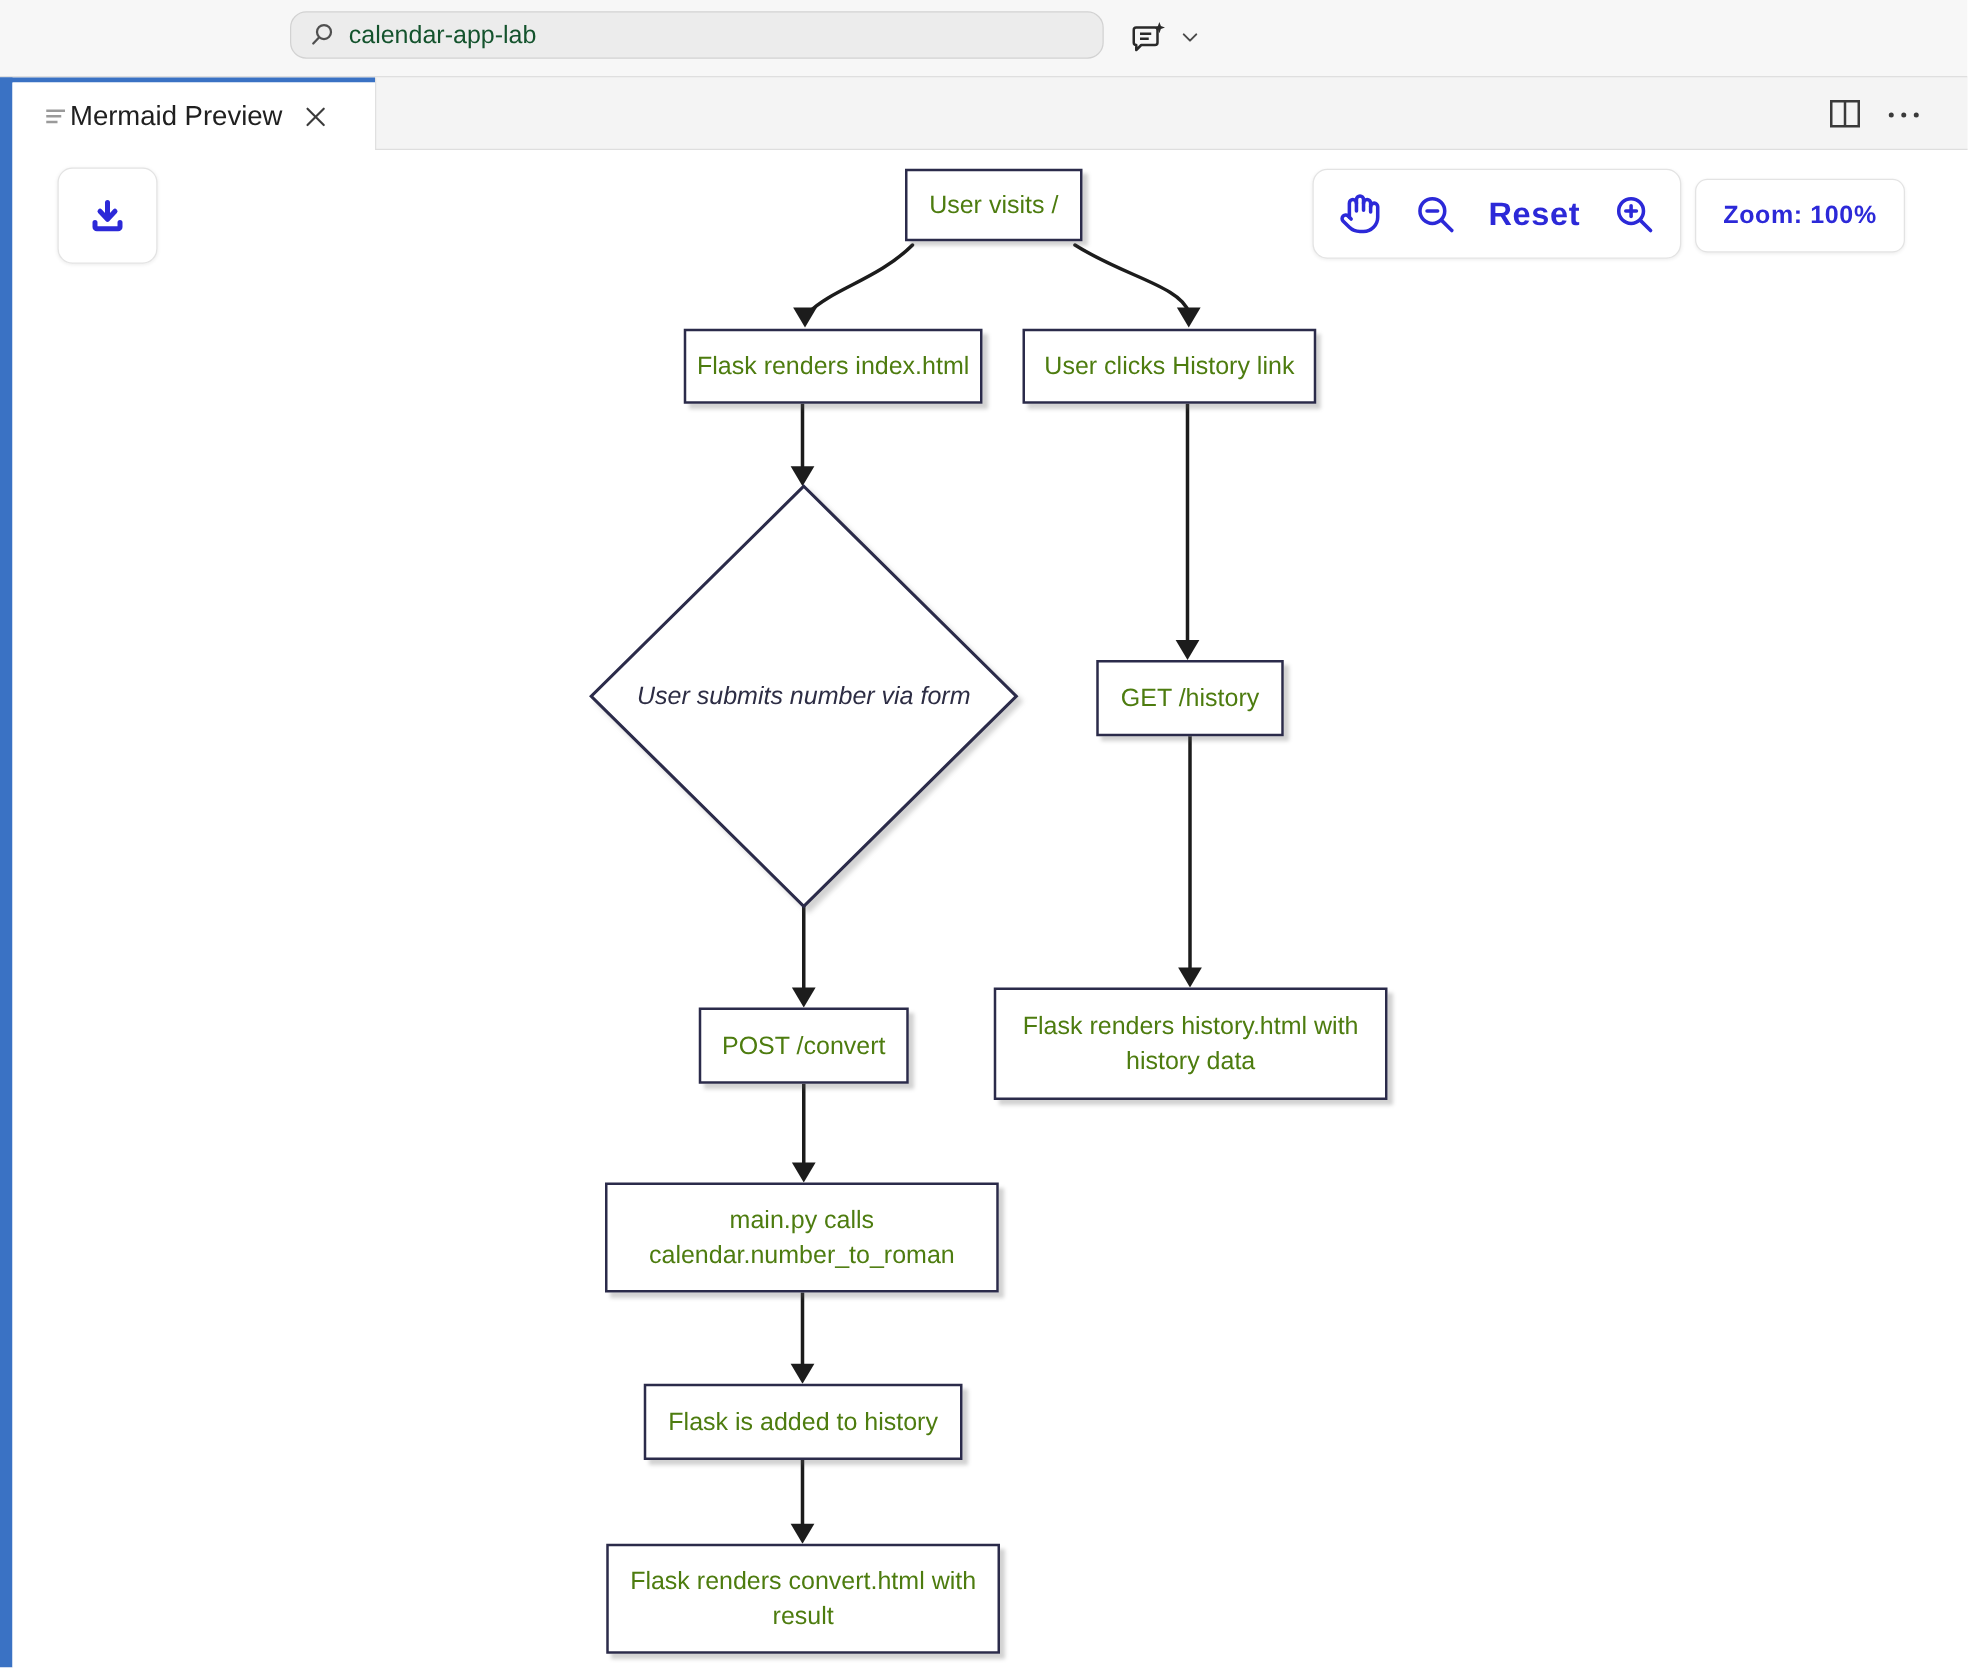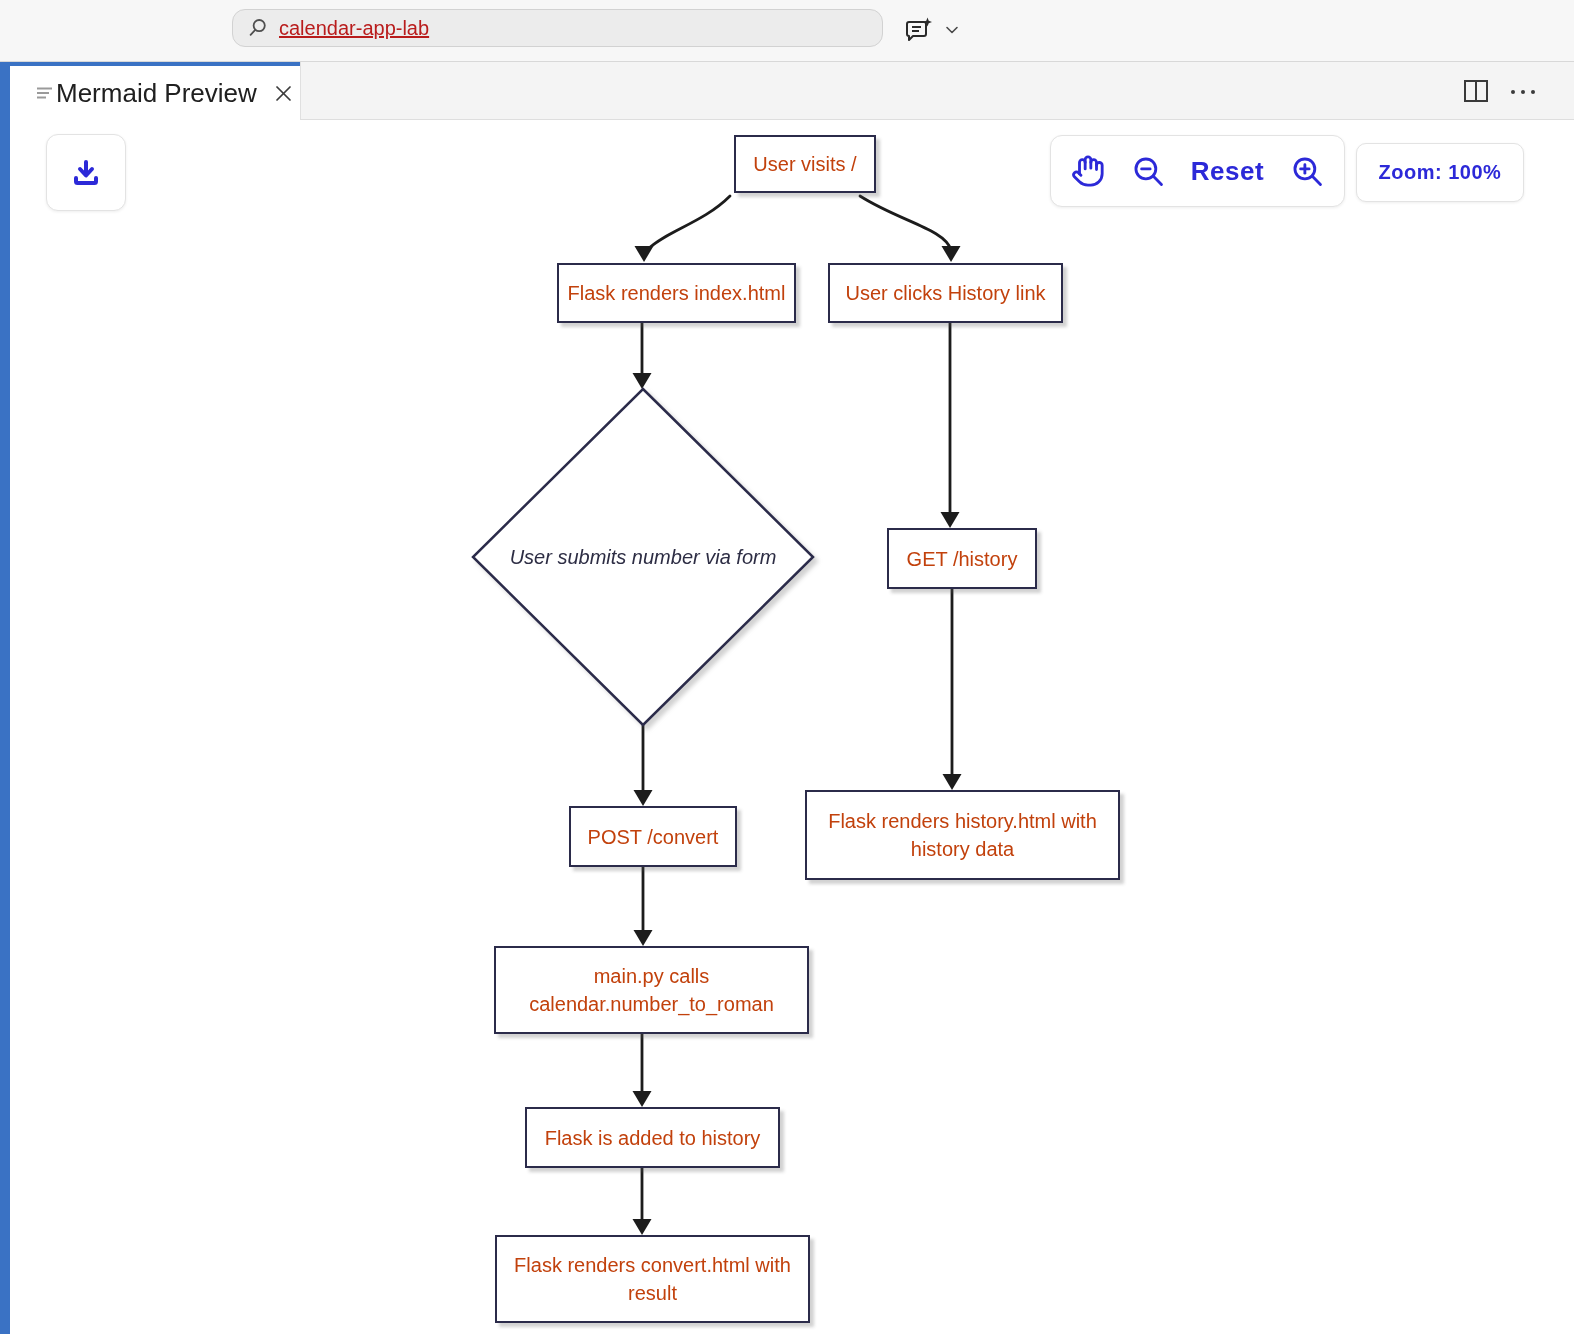--- a/index.html
+++ b/index.html
@@ -7,31 +7,31 @@
     width:1574px;height:1334px;position:relative;overflow:hidden;
     background:#ffffff;font-family:"Liberation Sans",sans-serif;
     -webkit-font-smoothing:antialiased;
   }
   
   .titlebar{position:absolute;left:0;top:0;width:1574px;height:61px;
     background:#f7f7f7;border-bottom:1px solid #d8d8d8;}
   .search-pill{position:absolute;left:232px;top:9px;width:651px;height:38px;
     background:#ececec;border:1px solid #d2d2d2;border-radius:13px;
     box-sizing:border-box;display:flex;align-items:center;gap:10px;padding:0 14px;}
-  .search-pill .txt{font-size:20px;color:#b91c1c;text-decoration:underline;}
+  .search-pill .txt{font-size:20px;color:#14532d;}
   .copilot-wrap{position:absolute;left:903px;top:13px;height:34px;display:flex;align-items:center;gap:9px;}
 
   
   .left-strip{position:absolute;left:0;top:62px;width:10px;height:1272px;background:#3a72c4;}
   .tab-topborder{position:absolute;left:0;top:62px;width:300px;height:4px;background:#3a72c4;}
   .tabbar-rest{position:absolute;left:300px;top:62px;width:1274px;height:57px;
     background:#f4f4f4;border-bottom:1px solid #dedede;border-left:1px solid #e0e0e0;box-sizing:content-box;}
   .tab{position:absolute;left:10px;top:66px;width:290px;height:54px;background:#ffffff;
     display:flex;align-items:center;padding-left:26px;box-sizing:border-box;}
-  .tab .label{margin-left:2px;font-size:26px;color:#202020;}
+  .tab .label{margin-left:2px;font-size:22px;color:#202020;}
   .tab .close{margin-left:16px;display:flex;align-items:center;}
   .editor-actions{position:absolute;top:78px;left:1462px;display:flex;align-items:center;gap:16px;}
 
   
   .preview-bg{position:absolute;left:10px;top:120px;width:1564px;height:1214px;background:#ffffff;}
   .canvas{position:absolute;left:0;top:0;width:1574px;height:1334px;}
 
   .card{position:absolute;background:#fff;border:1px solid #e3e3e3;border-radius:12px;
     box-shadow:0 1px 3px rgba(0,0,0,0.07);box-sizing:border-box;}
   .download-btn{left:46px;top:134px;width:80px;height:77px;display:flex;align-items:center;justify-content:center;cursor:pointer;}
@@ -40,22 +40,22 @@
   .zoom-card{left:1356px;top:143px;width:168px;height:59px;border-radius:10px;
     display:flex;align-items:center;justify-content:center;}
   .blue-bold{color:#2c29d8;font-weight:700;font-size:26px;letter-spacing:0.5px;}
   .zoom-card .blue-bold{font-size:20px;}
   .tool-btn{display:flex;align-items:flex-start;justify-content:center;cursor:pointer;background:none;border:none;padding:0;}
 
   
   .edges{position:absolute;left:0;top:0;pointer-events:none;}
   .node{position:absolute;background:#fff;border:2.5px solid #2b2b4a;box-sizing:border-box;
     display:flex;align-items:center;justify-content:center;text-align:center;
-    font-size:20px;color:#c2410c;line-height:28px;
-    box-shadow:4px 4px 3px rgba(95,95,95,0.28);white-space:nowrap;margin-left:10px;}
+    font-size:20px;color:#4d7c0f;line-height:28px;
+    box-shadow:4px 4px 3px rgba(95,95,95,0.28);white-space:nowrap;}
   .node.wrap{white-space:normal;padding:12px 6px;}
   .diamond-label{position:absolute;display:flex;align-items:center;justify-content:center;
     font-size:20px;color:#2d2d44;white-space:nowrap;}
   .icon{display:block;}
 </style>
 </head>
 <body>
 
 <div class="titlebar">
   <div class="search-pill">

